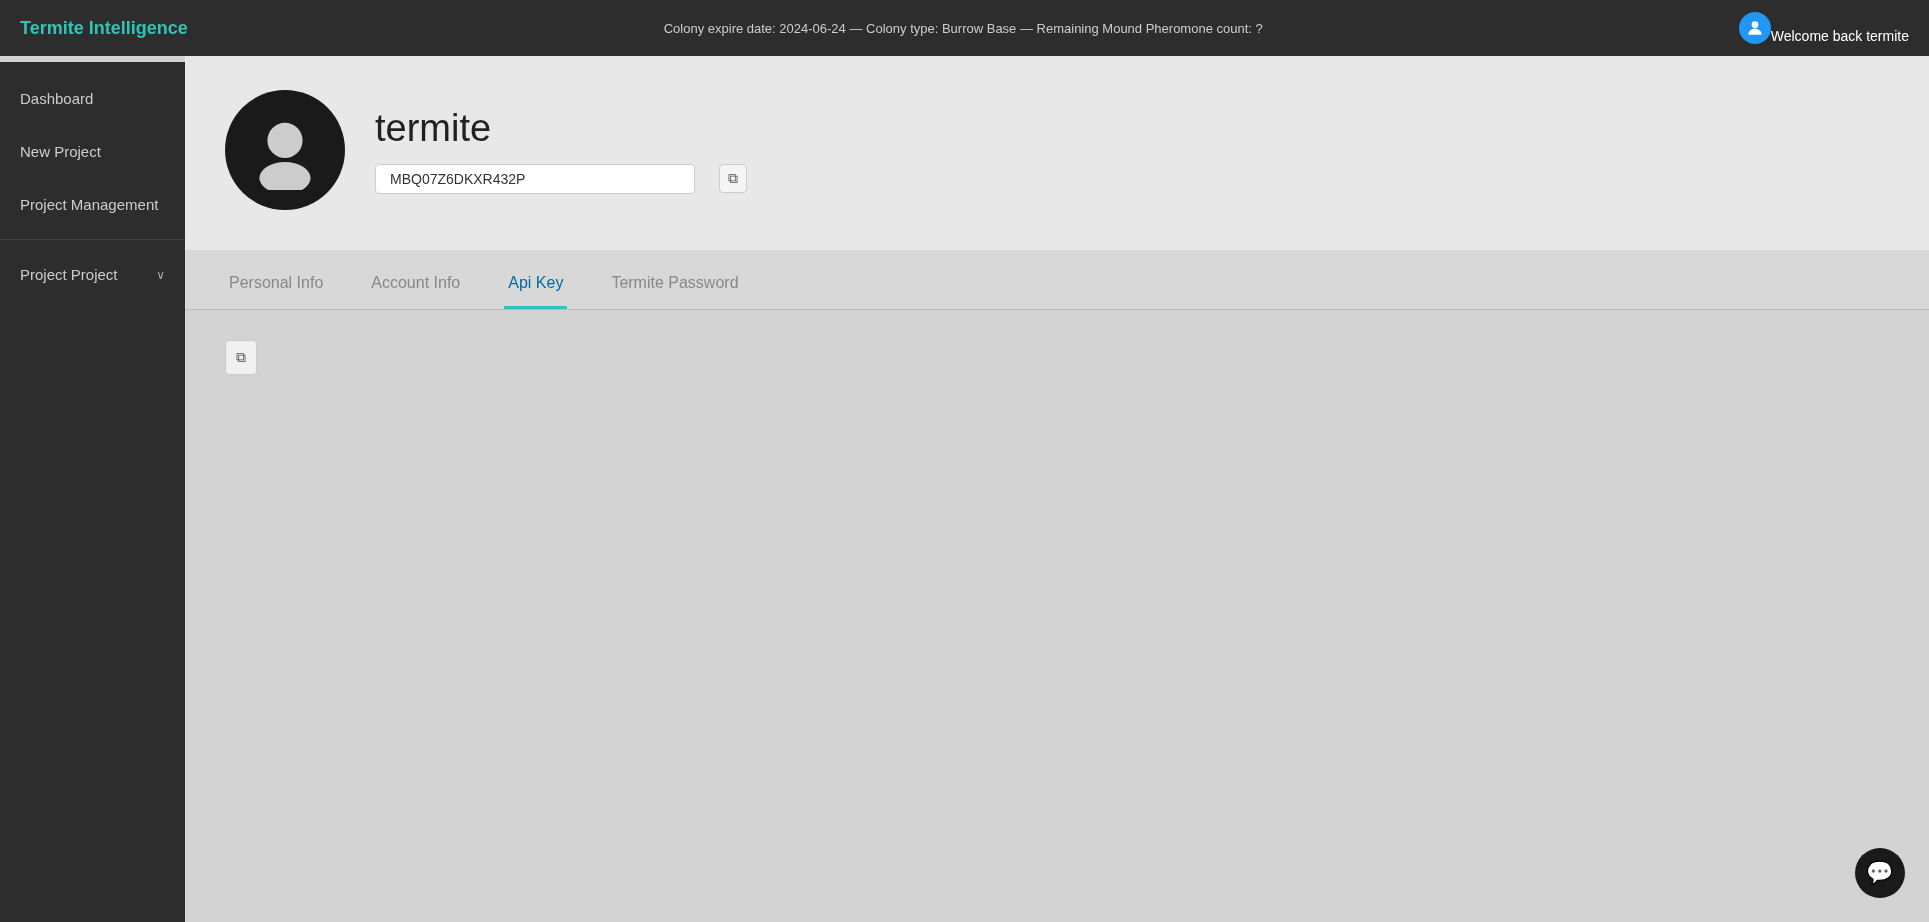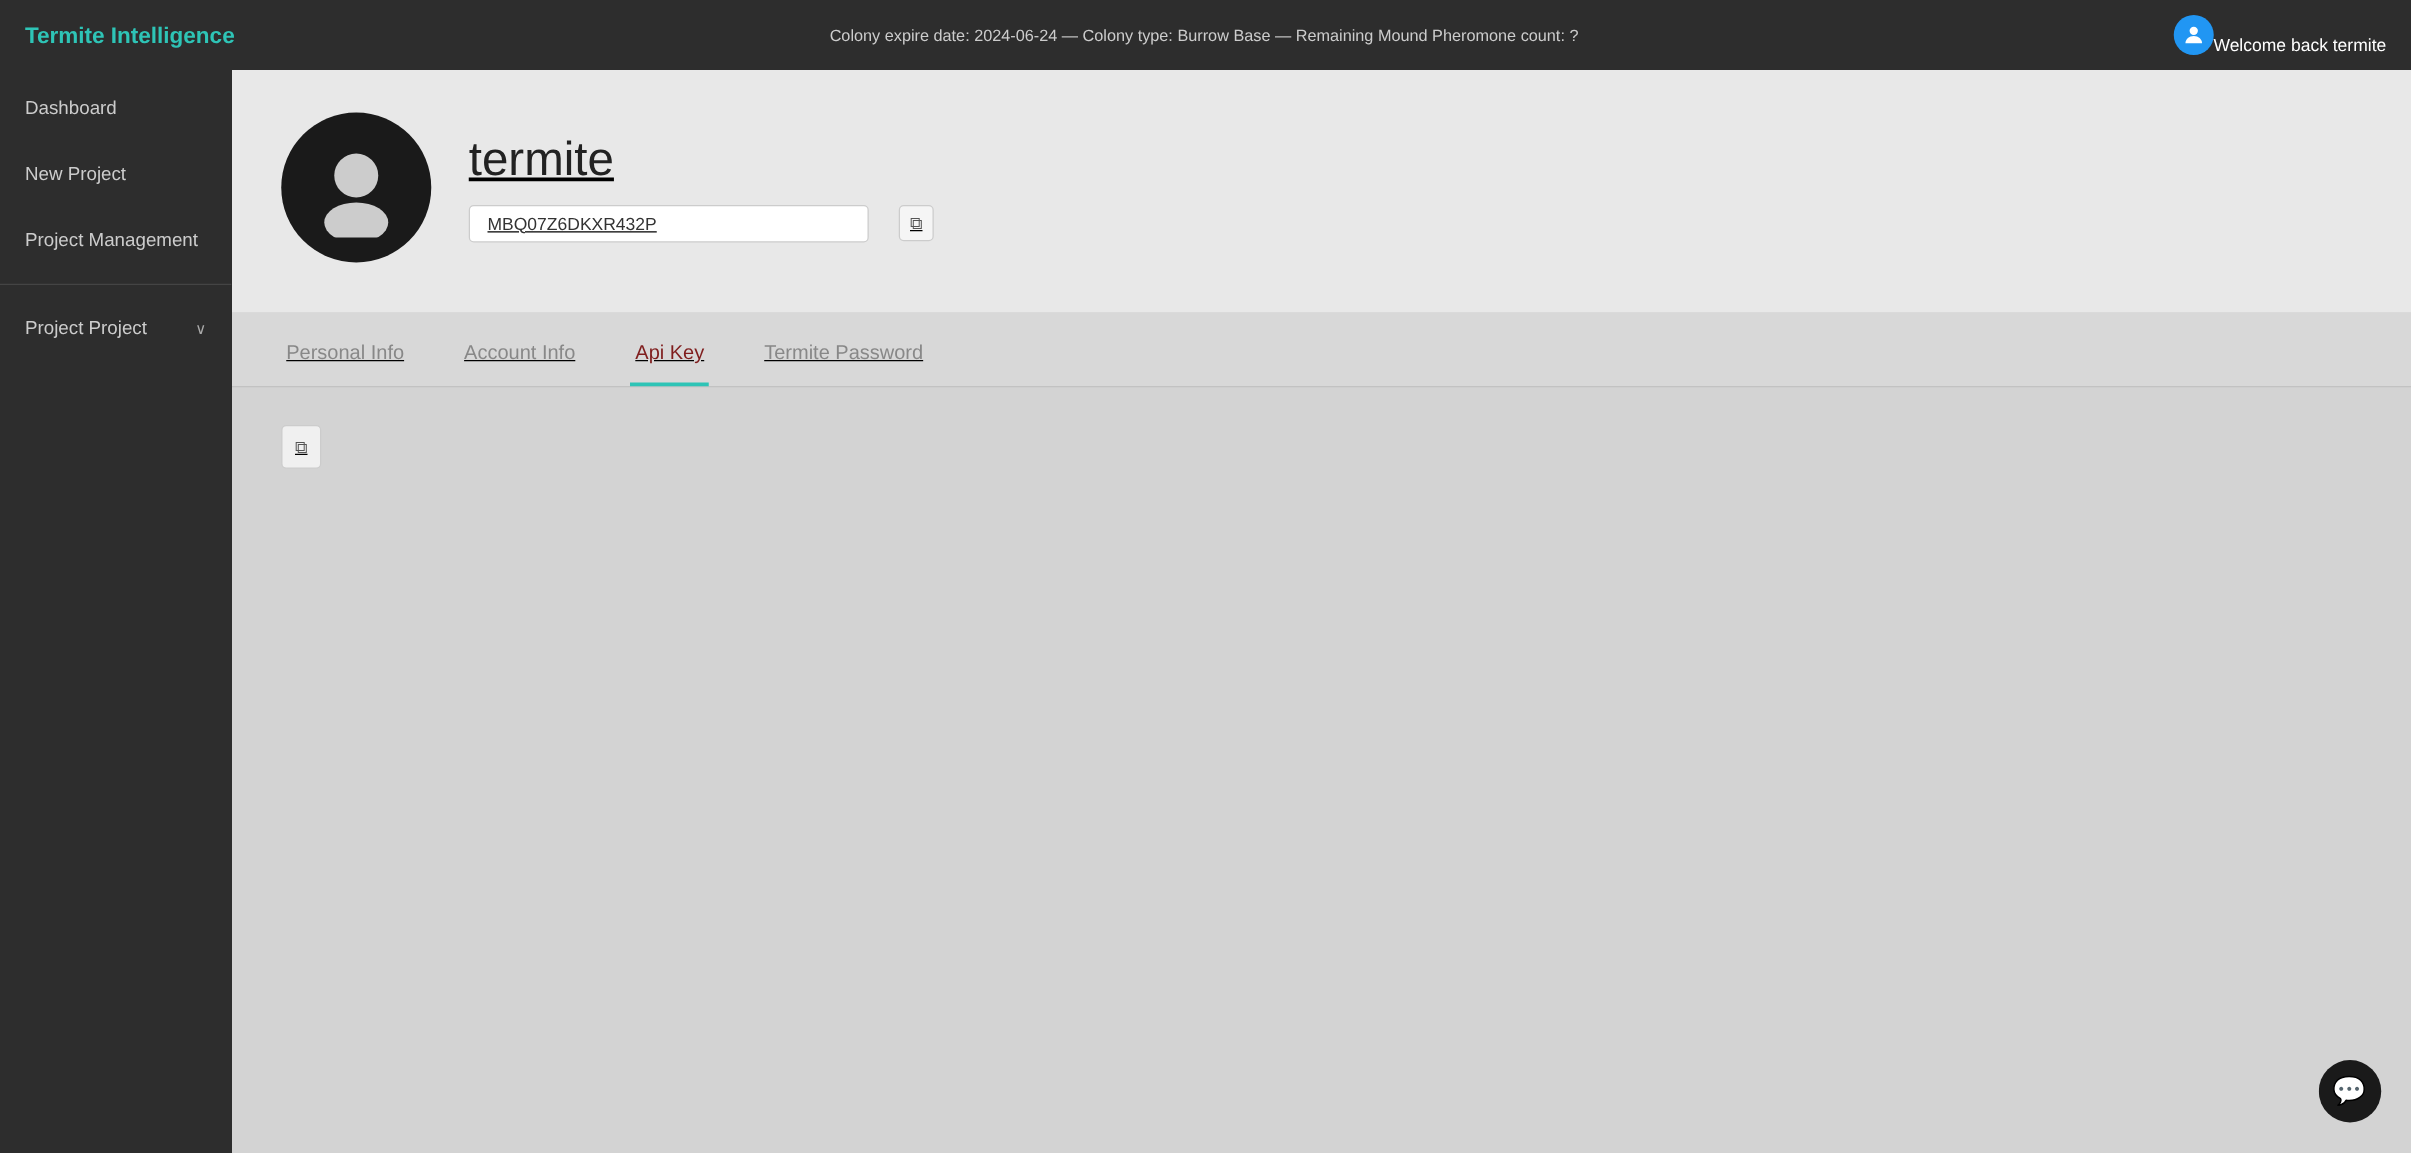--- a/index.html
+++ b/index.html
@@ -40,21 +40,21 @@
       display: flex;
       align-items: center;
       justify-content: center;
       color: white;
       font-size: 18px;
     }
 
     
     .sidebar {
       position: fixed;
-      top: 50px;
+      top: 62px;
       left: 0;
       width: 185px;
       bottom: 0;
       background: #2d2d2d;
       display: flex;
       flex-direction: column;
       padding-top: 10px;
     }
     .sidebar-item {
       color: #ccc;
@@ -72,21 +72,20 @@
     }
     .chevron-icon {
       font-size: 12px;
       color: #aaa;
     }
 
     
     .main-content {
       margin-left: 185px;
       margin-top: 50px;
-      text-decoration: underline;
     }
 
     
     .profile-header {
       background: #e8e8e8;
       padding: 30px 40px;
       display: flex;
       align-items: center;
       gap: 30px;
       min-height: 200px;
@@ -152,21 +151,21 @@
     }
     .tab-item {
       padding: 14px 4px;
       font-size: 16px;
       color: #888;
       cursor: pointer;
       border-bottom: 3px solid transparent;
       text-align: right;
     }
     .tab-item.active {
-      color: #7f1d1d;
+      color: #0369a1;
       border-bottom: 3px solid #2ec4b6;
     }
 
     
     .content-area {
       background: #d3d3d3;
       padding: 30px 40px;
       min-height: 580px;
     }
     .api-key-full-row {

